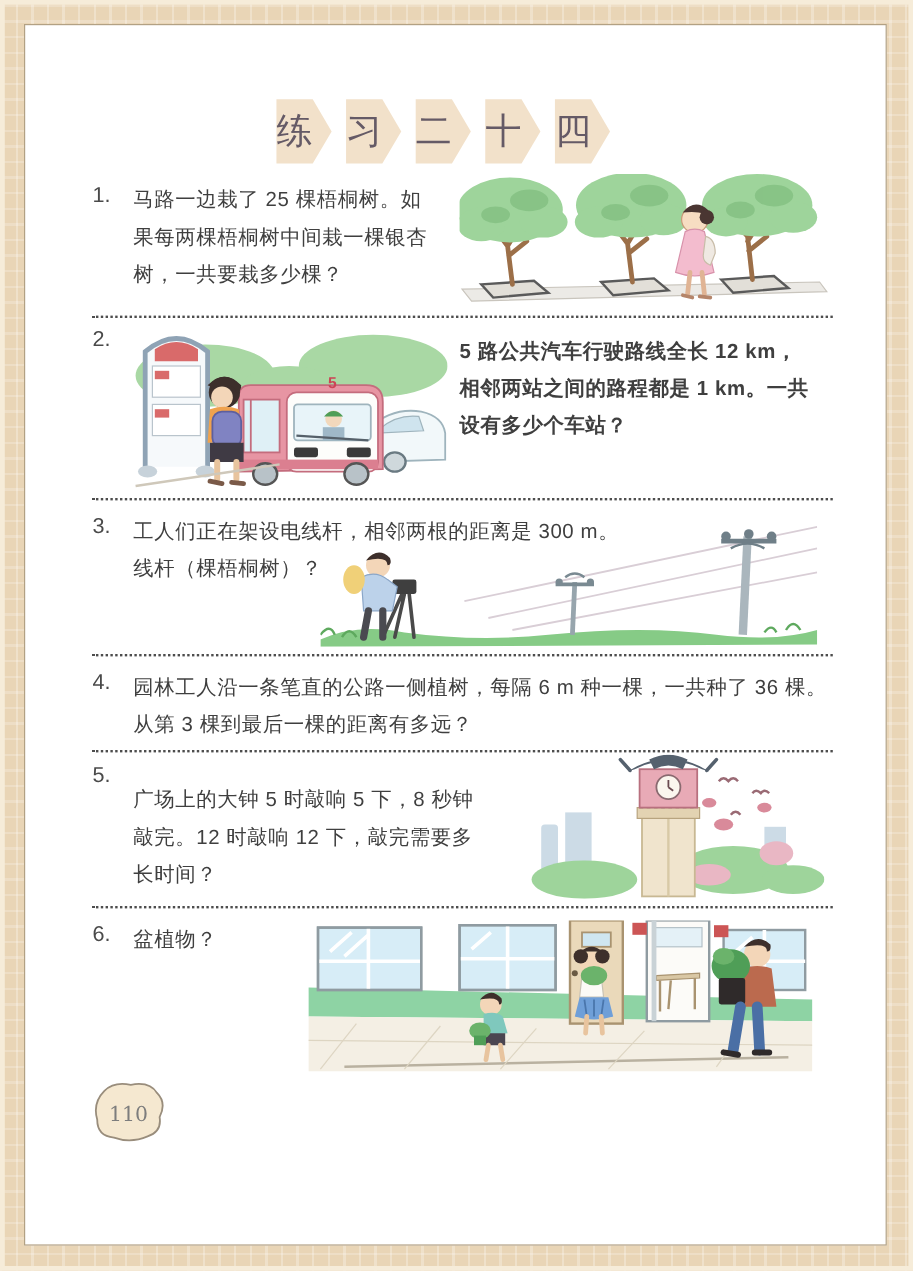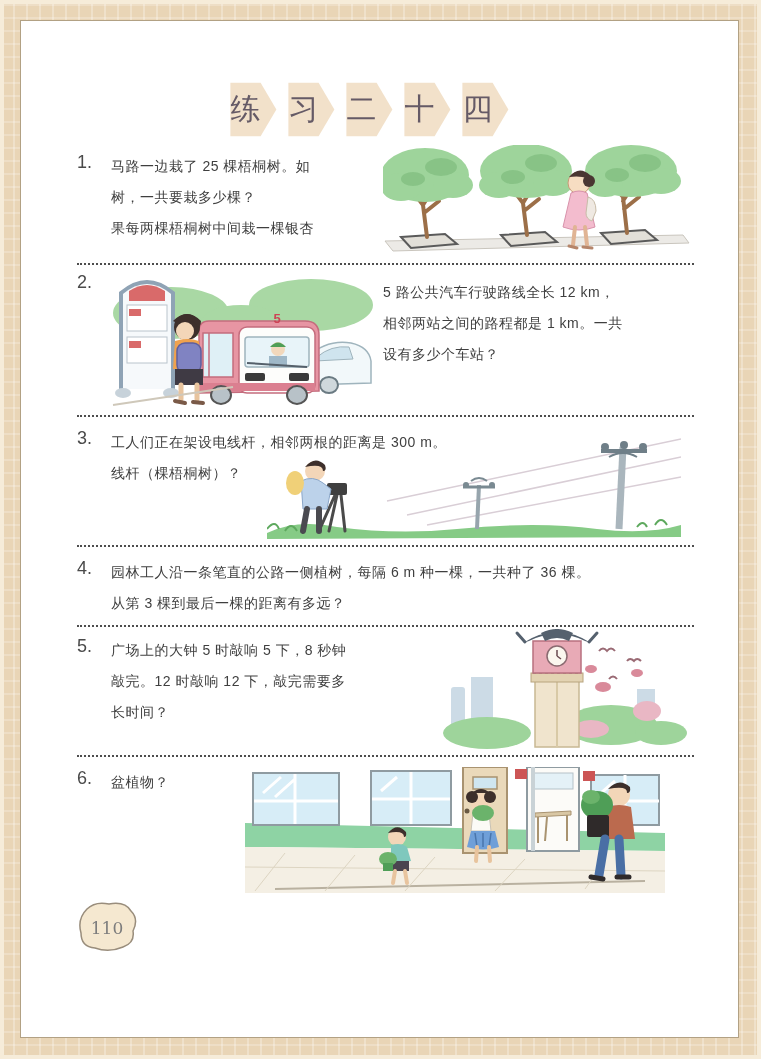--- a/index.html
+++ b/index.html
@@ -24,21 +24,21 @@
     background:#f2e1ca;
     clip-path:polygon(26% 3%,74% 3%,99% 50%,74% 97%,26% 97%);
     display:flex;align-items:center;justify-content:center;
     font-family:"DejaVu Serif","Liberation Serif",serif;
     font-size:30px;color:#655a66;
   }
   
   .problem{display:flex;align-items:flex-start;}
   .pnum{width:34px;flex:0 0 34px;font-size:18px;color:#4a4a4a;padding-top:1px;}
   .plines{position:relative;z-index:2;}
-  .pline{font-size:14px;line-height:31px;color:#3f3f3f;white-space:nowrap;letter-spacing:.5px;}
+  .pline{font-size:17px;line-height:31px;color:#3f3f3f;white-space:nowrap;letter-spacing:.5px;}
   .sep{border:none;border-top:2px dotted #4d4d4d;margin:6px 0 0 0;height:0;}
   .illus{flex:0 0 auto;}
   
   .footer{position:relative;height:80px;margin-top:8px;}
   .badge{position:absolute;left:-4px;top:0;}
 </style>
 </head>
 <body>
 
 <div class="frame-edge"></div>
@@ -60,22 +60,22 @@
       </div>
     <div class="hex">
         <span>四</span>
       </div>
   </div>
 
   <div class="problem" style="margin-top:12px;">
     <div class="pnum">1.</div>
     <div class="plines" style="width:272px;">
       <div class="pline">马路一边栽了 25 棵梧桐树。如</div>
+      <div class="pline">果每两棵梧桐树中间栽一棵银杏</div>
       <div class="pline">树，一共要栽多少棵？</div>
-      <div class="pline">果每两棵梧桐树中间栽一棵银杏</div>
     </div>
     <svg class="illus" width="308" height="112" viewBox="0 0 308 112" style="margin-top:-6px;">
 
       <path d="M2 96 L300 90 L306 98 L10 106 Z" fill="#eceae6" stroke="#c9c5bd" stroke-width="1"></path>
 
       <path d="M18 92 L62 89 L74 99 L28 103 Z" fill="#e2dfd8" stroke="#5a5a5a" stroke-width="2"></path>
       <path d="M118 90 L162 87 L174 97 L128 101 Z" fill="#e2dfd8" stroke="#5a5a5a" stroke-width="2"></path>
       <path d="M218 88 L262 85 L274 95 L228 99 Z" fill="#e2dfd8" stroke="#5a5a5a" stroke-width="2"></path>
 
       <path d="M44 92 L40 60 L28 44 M40 60 L52 40 M41 68 L56 56" stroke="#9c6f48" stroke-width="4" fill="none" stroke-linecap="round"></path>
@@ -168,21 +168,21 @@
         <path d="M62 50 q14 -14 28 0 q0 6 -4 6 q-2 -10 -20 -4 Z" fill="#3d2f2b"></path>
         <path d="M64 70 q12 -4 24 0 l2 28 l-28 0 Z" fill="#efa24e"></path>
         <rect x="66" y="72" width="24" height="30" rx="8" fill="#8083c2" stroke="#5d5f9e" stroke-width="1.5"></rect>
         <path d="M64 98 l28 0 l0 16 l-28 0 Z" fill="#3f3a44"></path>
         <path d="M70 114 l0 14 M86 114 l0 14" stroke="#e8c49e" stroke-width="5" stroke-linecap="round"></path>
         <path d="M64 130 l10 2 M82 131 l10 1" stroke="#7a5a48" stroke-width="4" stroke-linecap="round"></path>
       </g>
 
       <path d="M2 134 l120 -18" stroke="#cfc8ba" stroke-width="2"></path>
     </svg>
-    <div class="plines" style="padding-top:6px;">
+    <div class="plines" style="padding-top:6px;font-weight:bold;">
       <div class="pline">5 路公共汽车行驶路线全长 12 km，</div>
       <div class="pline">相邻两站之间的路程都是 1 km。一共</div>
       <div class="pline">设有多少个车站？</div>
     </div>
   </div>
 
   <hr class="sep">
 
   <div class="problem" style="margin-top:10px;flex-wrap:wrap;">
     <div class="pnum">3.</div>
@@ -237,21 +237,21 @@
     <div class="plines">
       <div class="pline">园林工人沿一条笔直的公路一侧植树，每隔 6 m 种一棵，一共种了 36 棵。</div>
       <div class="pline">从第 3 棵到最后一棵的距离有多远？</div>
     </div>
   </div>
 
   <hr class="sep">
 
   <div class="problem" style="margin-top:8px;">
     <div class="pnum">5.</div>
-    <div class="plines" style="width:330px;">
+    <div class="plines" style="width:330px;margin-top:16px;">
       <div class="pline">广场上的大钟 5 时敲响 5 下，8 秒钟</div>
       <div class="pline">敲完。12 时敲响 12 下，敲完需要多</div>
       <div class="pline">长时间？</div>
     </div>
     <svg class="illus" width="246" height="120" viewBox="0 0 246 120" style="margin-top:-6px;">
 
       <g fill="#ccdbe6">
         <rect x="10" y="58" width="14" height="44" rx="3"></rect>
         <rect x="30" y="48" width="22" height="54"></rect>
         <rect x="196" y="60" width="18" height="34"></rect>

